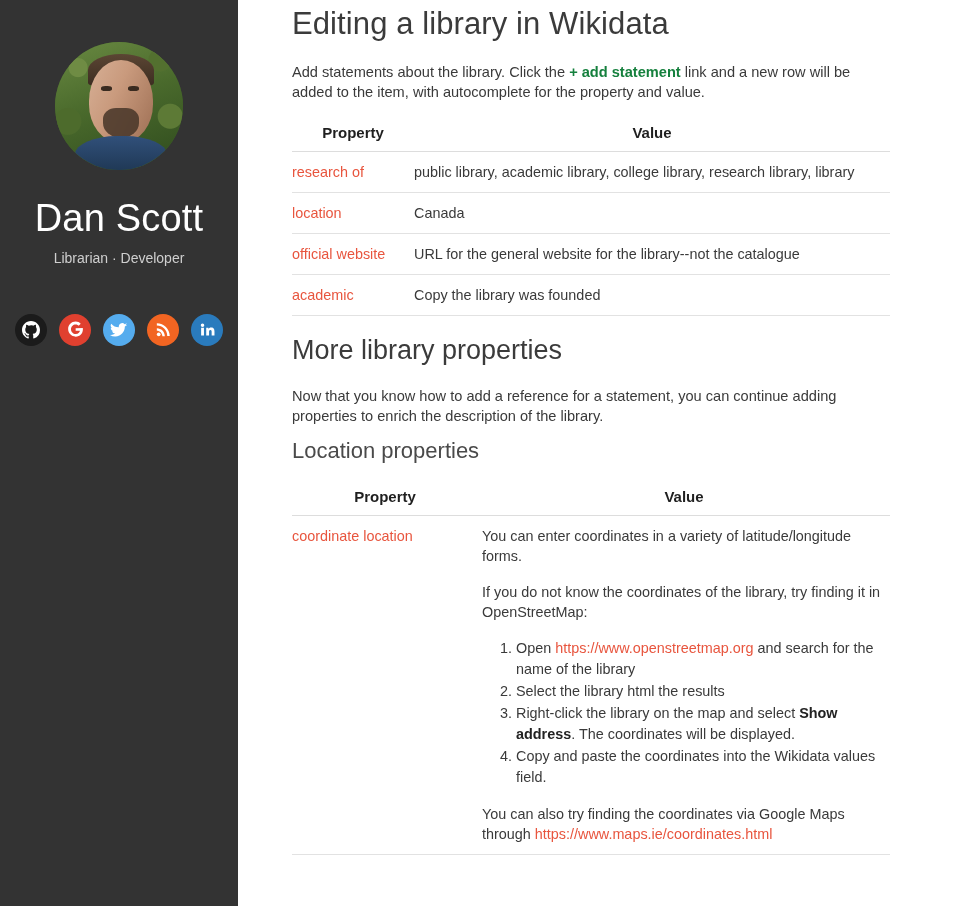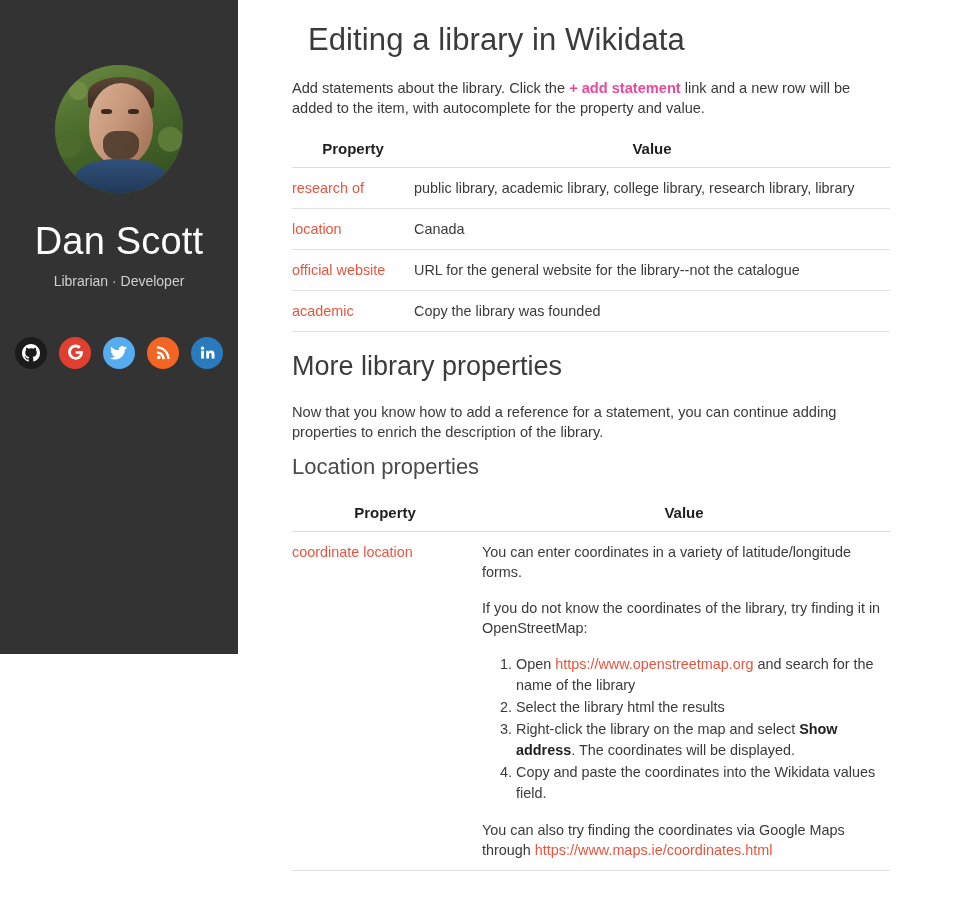--- a/index.html
+++ b/index.html
@@ -9,25 +9,25 @@
     overflow: hidden;
     background: #ffffff;
     font-family: "Liberation Sans", sans-serif;
   }
   .page { display: flex; width: 958px; height: 910px; }
 
   
   .sidebar {
     width: 238px;
     min-width: 238px;
-    height: 654px;
+    height: 906px;
     background: #333333;
     color: #ffffff;
     text-align: center;
-    padding-top: 65px;
+    padding-top: 42px;
     overflow: hidden;
   }
   .avatar {
     width: 128px; height: 128px;
     border-radius: 50%;
     margin: 0 auto;
     overflow: hidden;
     position: relative;
     background: #3c5a28;
   }
@@ -124,21 +124,21 @@
     height: 910px;
     background: #ffffff;
     padding: 0 68px 0 54px;
     overflow: hidden;
     color: #404040;
   }
   h1.page-title {
     font-size: 31px;
     font-weight: 300;
     color: #3b3b3b;
-    margin: 16px;
+    margin: 0;
     padding-top: 4px;
     line-height: 40px;
     letter-spacing: .1px;
   }
   h2.sec-title {
     font-size: 27px;
     font-weight: 300;
     color: #3b3b3b;
     margin: 0;
     padding-top: 16px;
@@ -151,21 +151,21 @@
     margin: 0;
     padding-top: 10px;
     line-height: 30px;
   }
   p.body {
     font-size: 14.6px;
     line-height: 20px;
     color: #3a3a3a;
     margin: 18px 0 0 0;
   }
-  p.body b { font-weight: 700; color: #ec4899; }
+  p.body b { font-weight: 700; color: #15803d; }
 
   table.props {
     width: 100%;
     border-collapse: collapse;
     margin-top: 16px;
     font-size: 14.4px;
   }
   table.props th {
     font-size: 15px;
     font-weight: 700;

